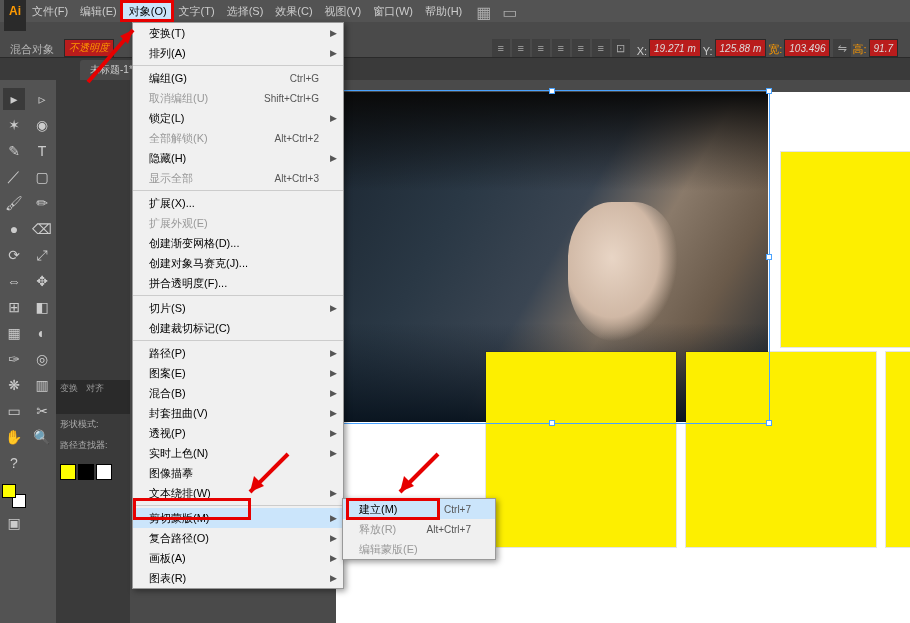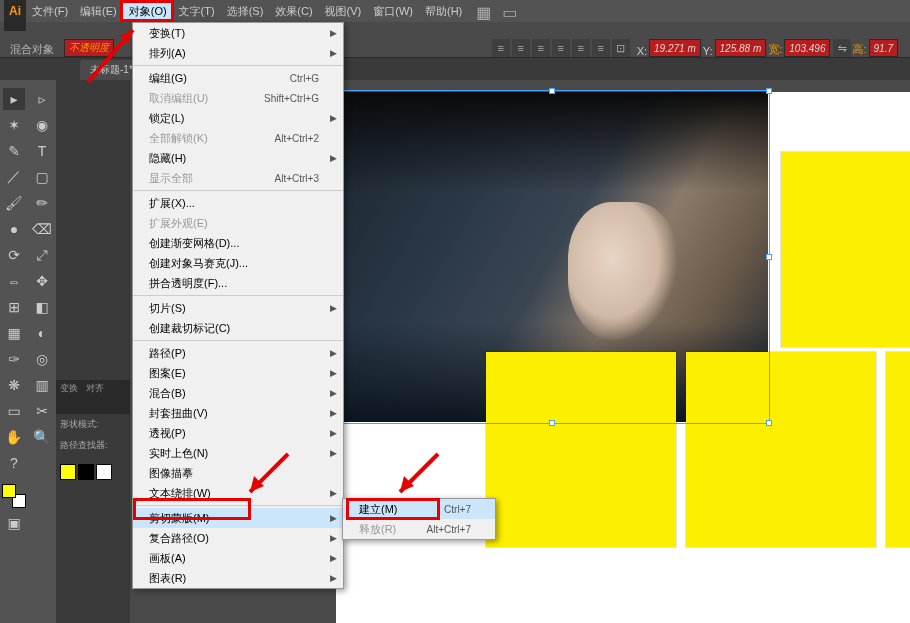--- a/index.html
+++ b/index.html
@@ -299,20 +299,23 @@
 
 <div class="dropdown" style="left:342px; top:498px; width:154px;text-align:right;" id="dd-sub">
     <div class="ditem sel">
       <span>建立(M)</span>
       <span class="sc">Ctrl+7</span>
     </div>
     <div class="ditem dis">
       <span>释放(R)</span>
       <span class="sc">Alt+Ctrl+7</span>
     </div>
+    <div class="ditem dis">
+      <span>编辑蒙版(E)</span>
+    </div>
   </div>
 
 <div class="redbox" style="left:120px; top:0; width:54px; height:22px;"></div>
 <div class="redbox" style="left:133px; top:498px; width:118px; height:22px;"></div>
 <div class="redbox" style="left:346px; top:498px; width:94px; height:22px;"></div>
 
 <svg class="arrow-anno" style="left:78px; top:22px; width:80px; height:70px;">
     <line x1="10" y1="60" x2="55" y2="8" stroke="#e60000" stroke-width="4"></line>
     <polygon points="55,8 42,14 50,22" fill="#e60000"></polygon>
   </svg>

